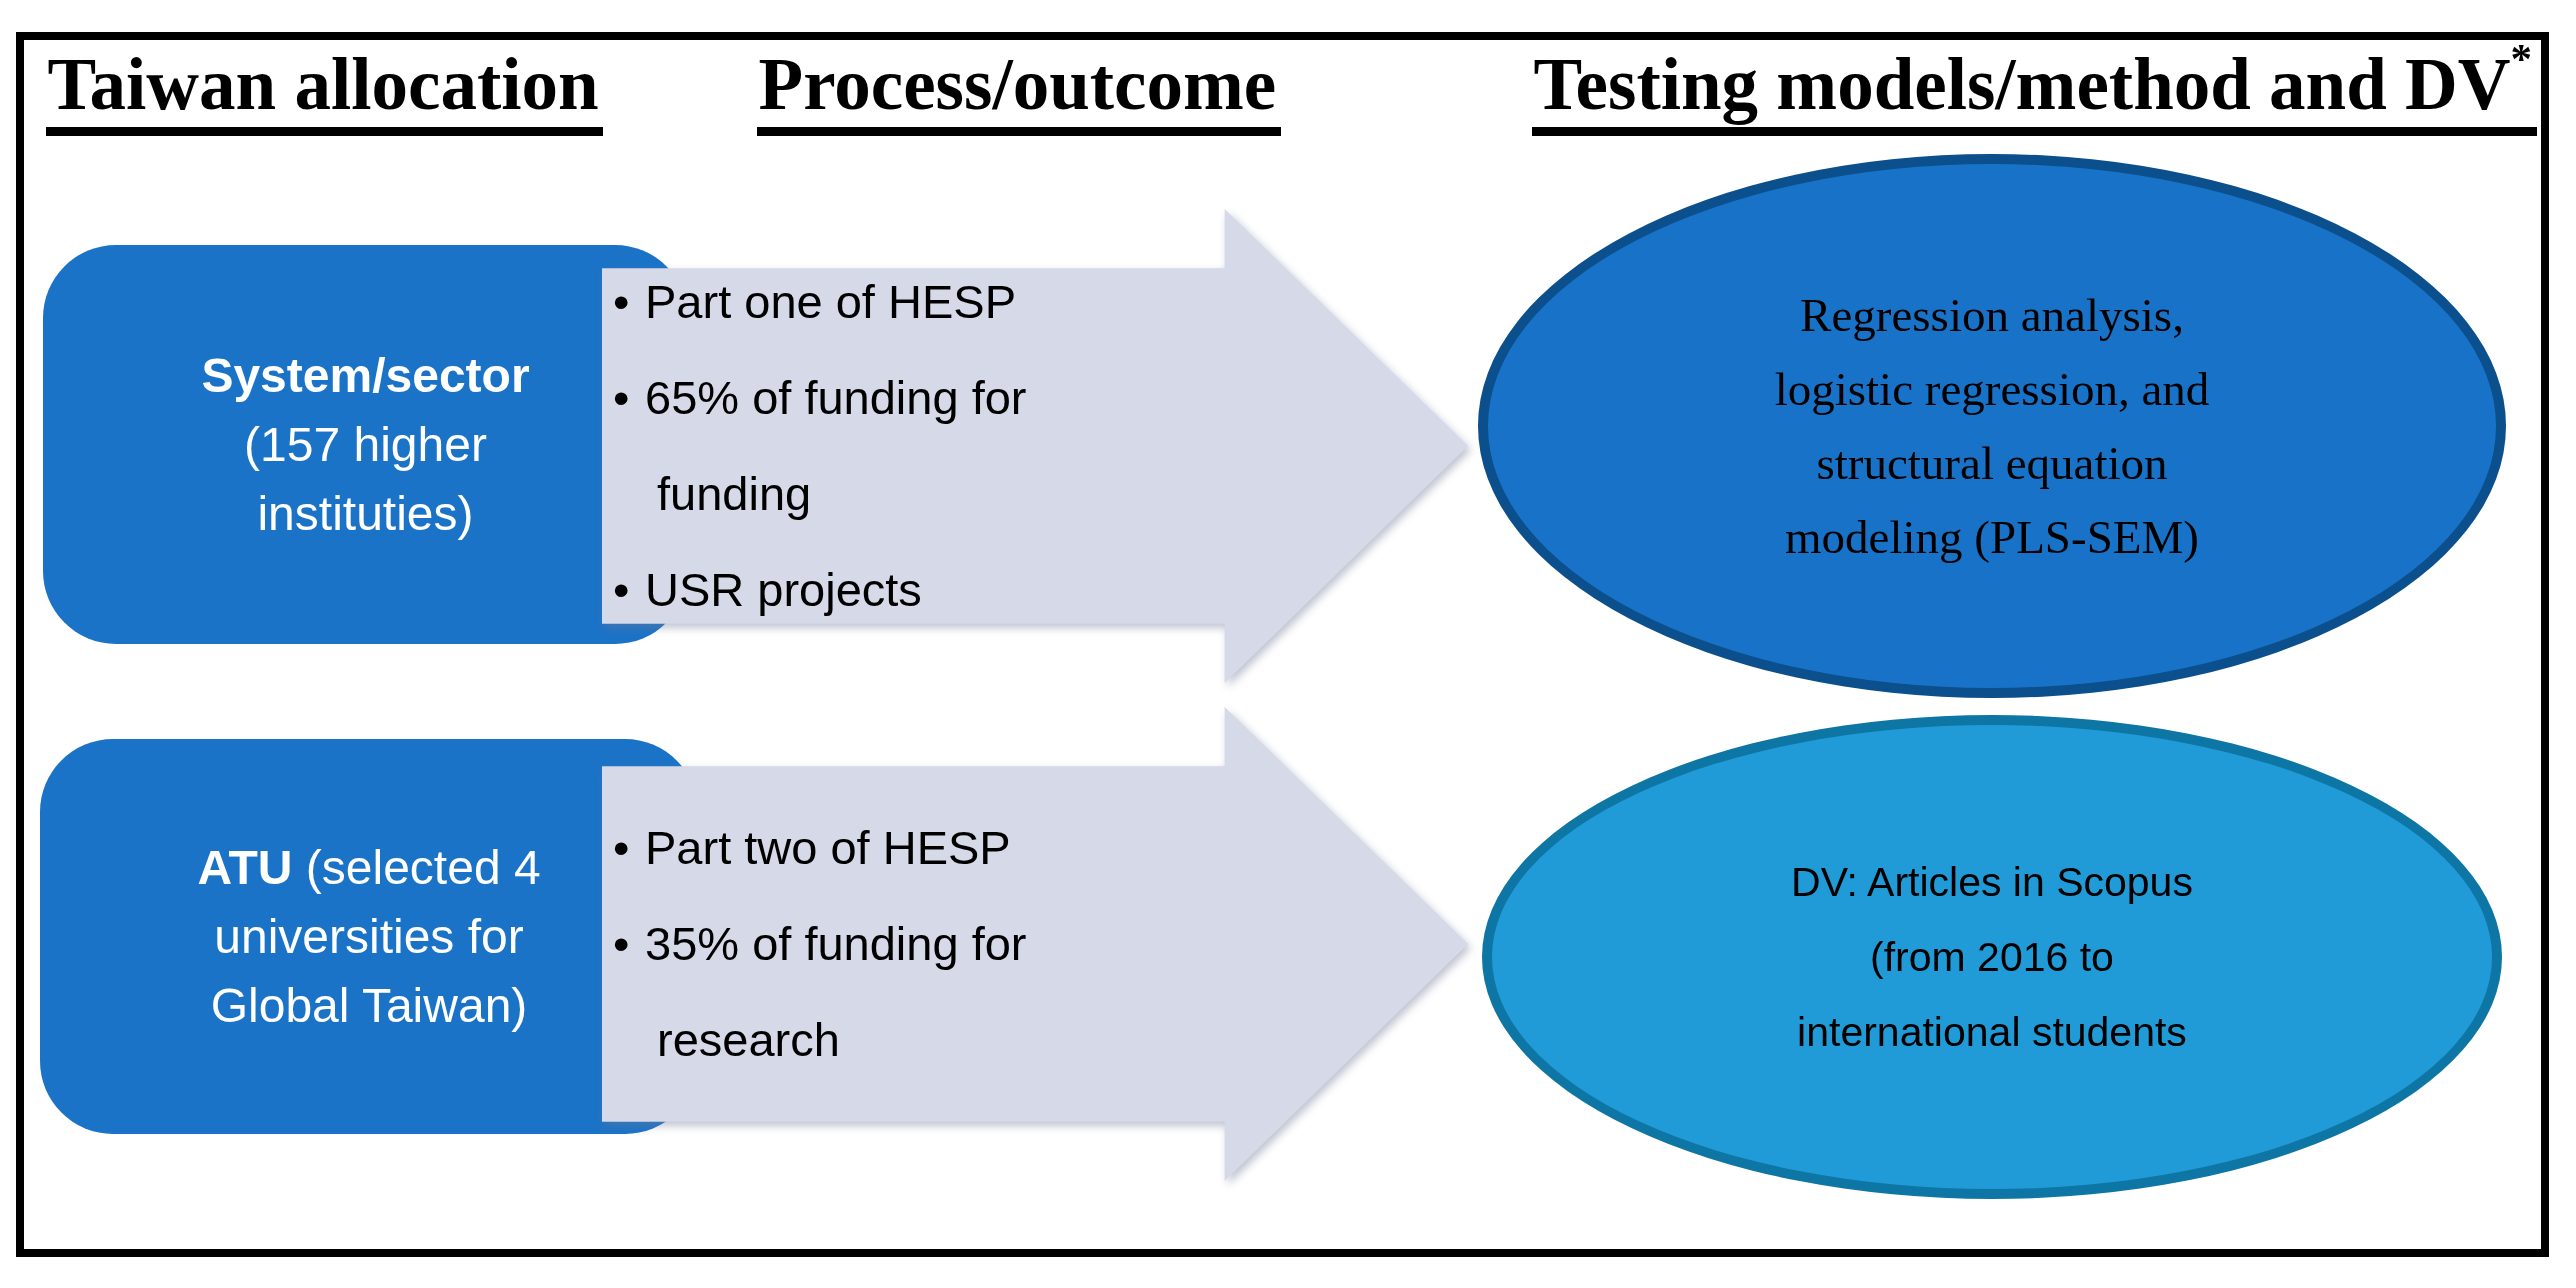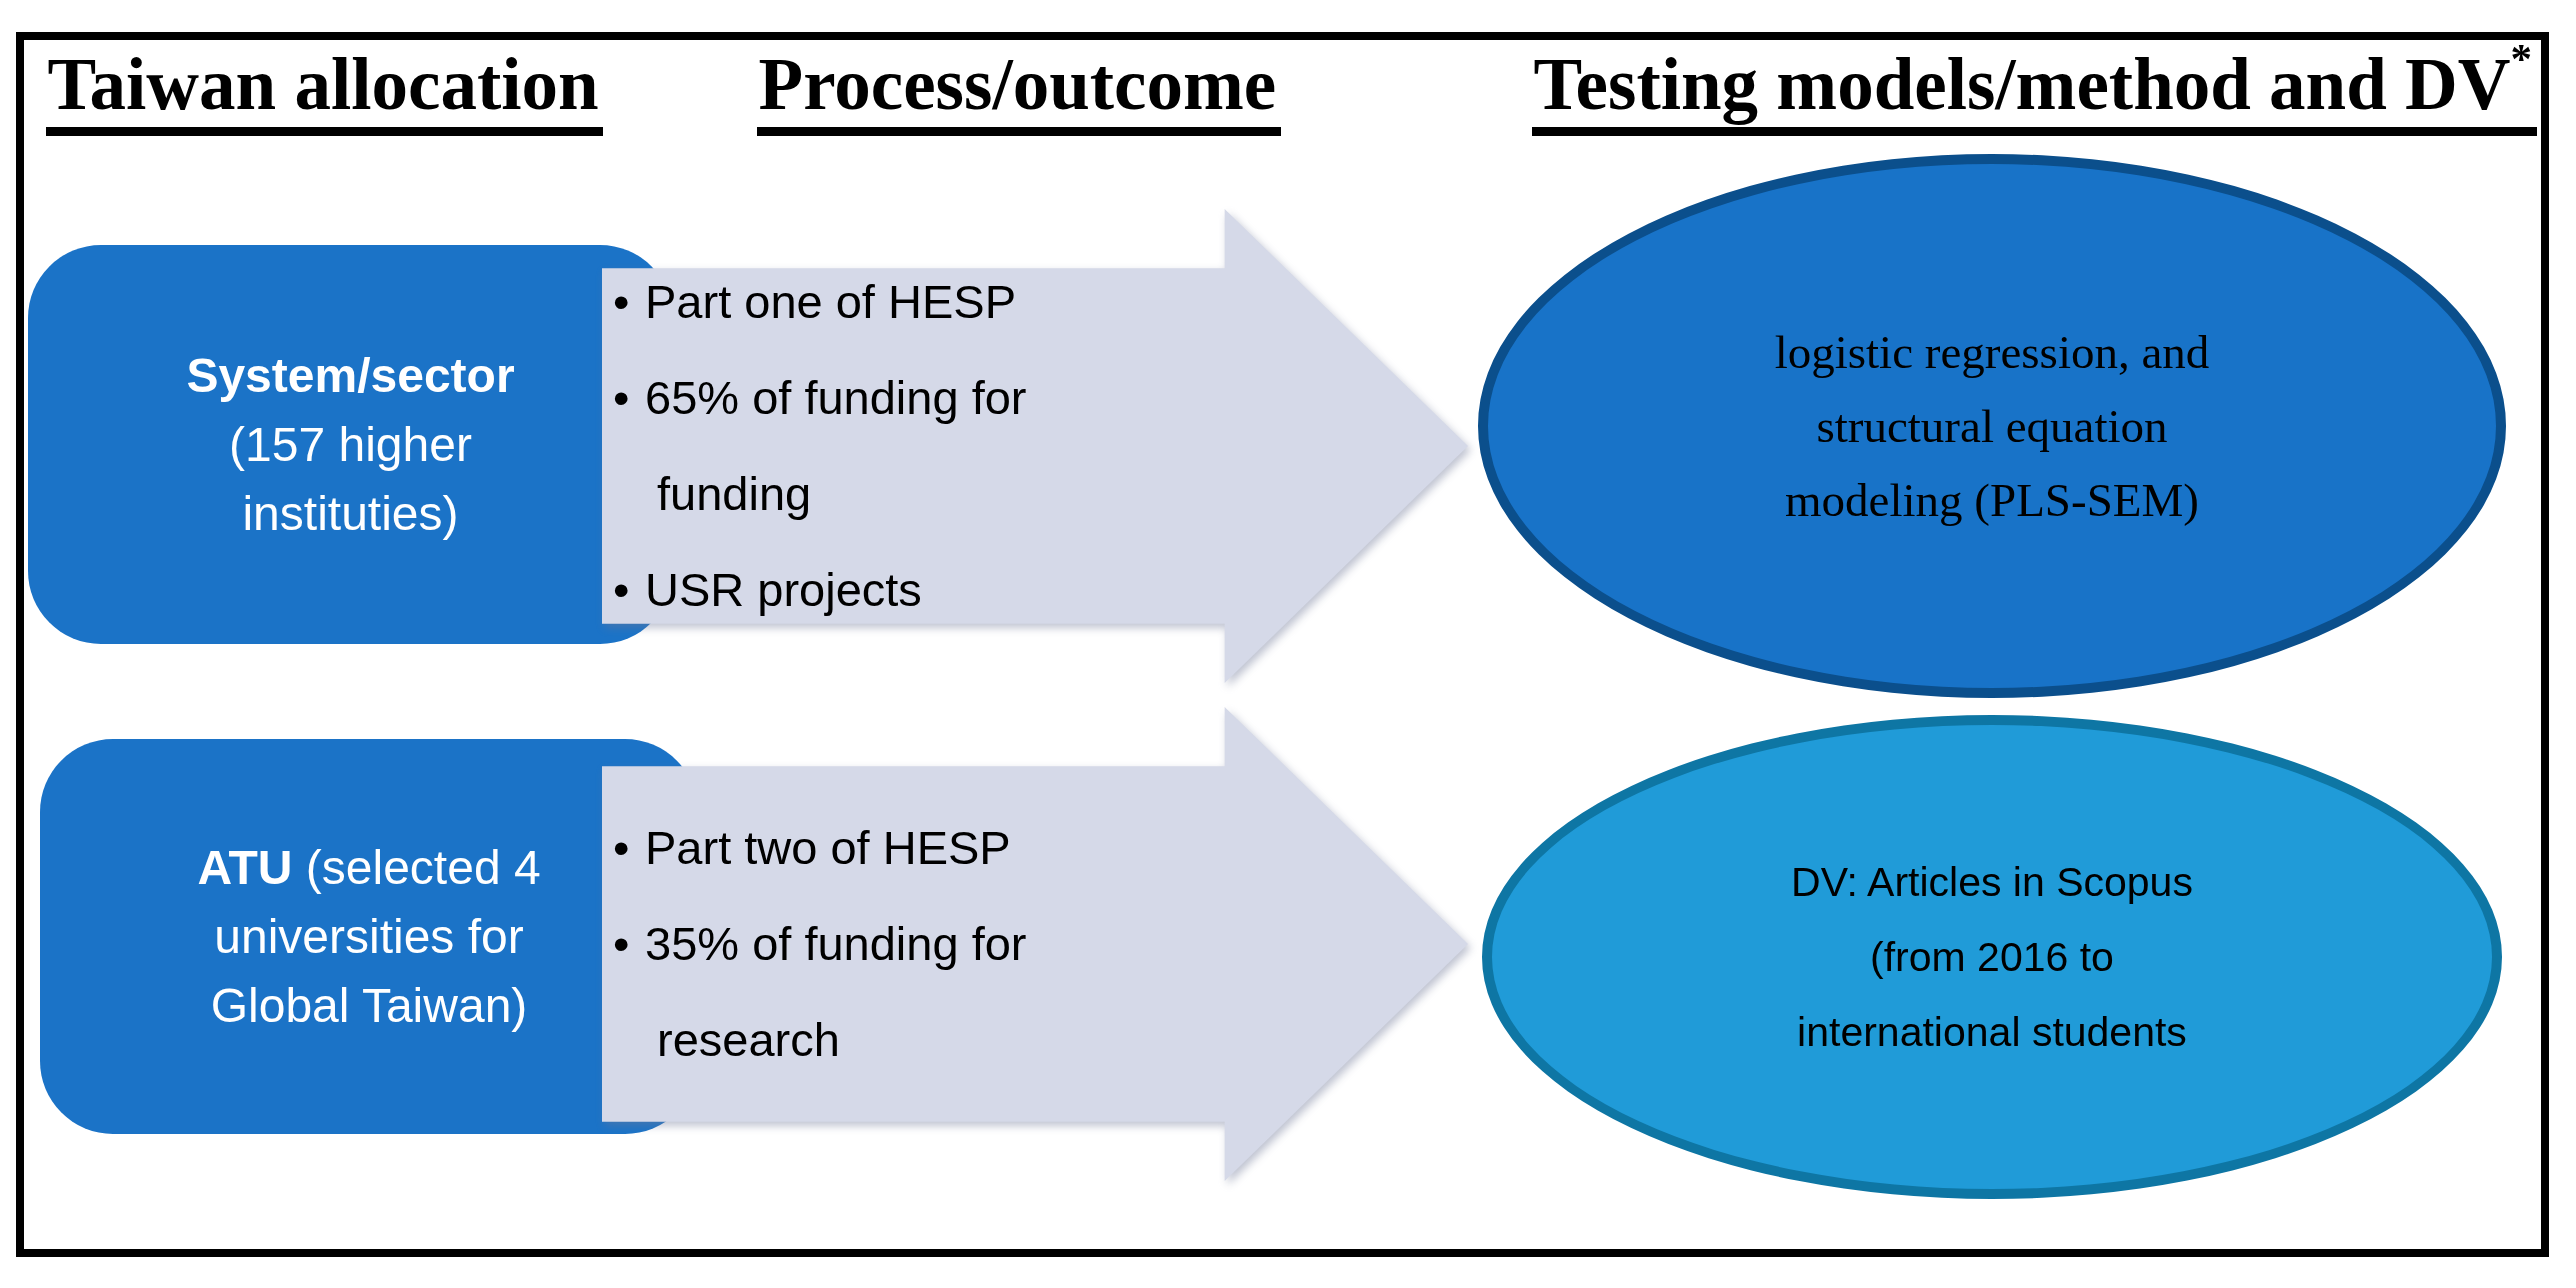--- a/index.html
+++ b/index.html
@@ -56,21 +56,21 @@
     border-radius: 73px;
     color: #ffffff;
     display: flex;
     flex-direction: column;
     justify-content: center;
     align-items: center;
     text-align: center;
     font-size: 48px;
     line-height: 69px;
   }
-  #box-row1 { left: 28px;  top: 245px; width: 645px; height: 399px; }
+  #box-row1 { left: 43px;  top: 245px; width: 645px; height: 399px; }
   #box-row2 { left: 40px;  top: 739px; width: 658px; height: 395px; }
   .fund-box .b { font-weight: bold; }
 
   
   .arrow-wrap {
     position: absolute;
     width: 866px; height: 474px;
     filter: drop-shadow(3.2px 4.7px 4px rgba(110,120,150,0.45));
   }
   #arrow-row1 { left: 602px; top: 209px; }
@@ -156,20 +156,21 @@
     <div class="arrow-text">
       <div class="arrow-line has-bullet">Part one of HESP</div>
       <div class="arrow-line has-bullet">65% of funding for</div>
       <div class="arrow-line cont">funding</div>
       <div class="arrow-line has-bullet">USR projects</div>
     </div>
   </div>
 </div>
 
 <div class="result-ellipse" id="ellipse-row1">
+  <div class="eline">Regression analysis,</div>
   <div class="eline">logistic regression, and</div>
   <div class="eline">structural equation</div>
   <div class="eline">modeling (PLS-SEM)</div>
 </div>
 
 <div class="fund-box" id="box-row2">
   <div><span class="b">ATU</span><span> (selected 4</span></div>
   <div>universities for</div>
   <div>Global Taiwan)</div>
 </div>

